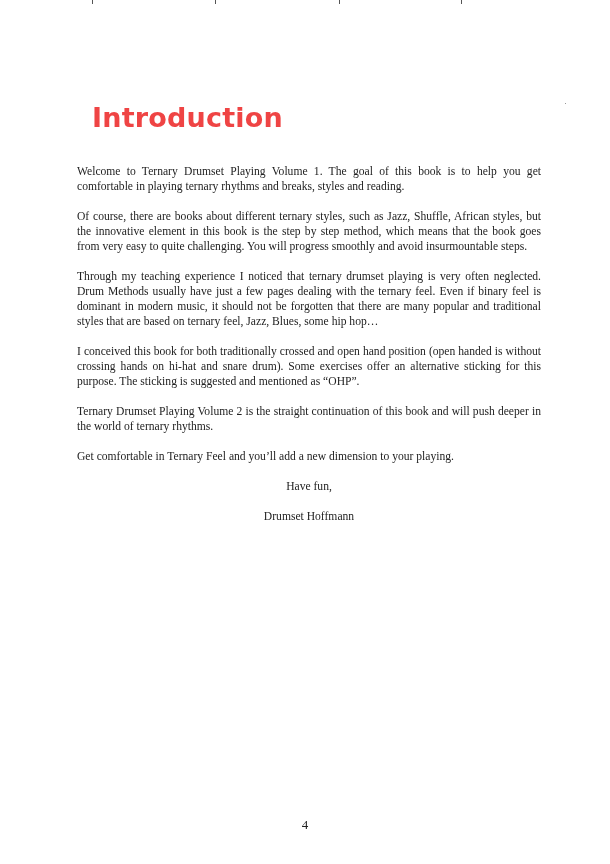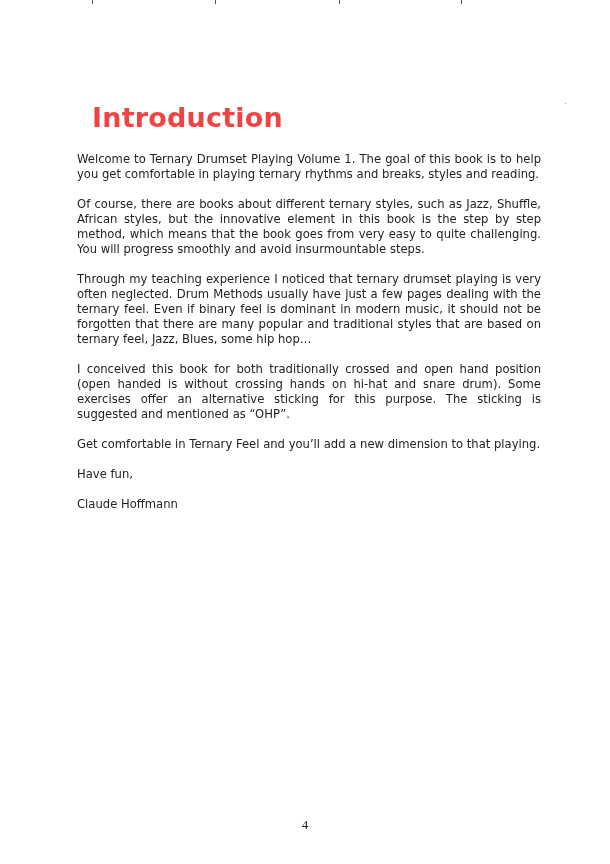--- a/index.html
+++ b/index.html
@@ -44,25 +44,26 @@
       position: absolute;
       left: 77px;
       top: 152px;
       width: 464px;
       font-family: "DejaVu Sans", sans-serif;
       font-size: 11.6px;
       line-height: 15px;
       color: #222;
     }
     .content p {
-      margin: 0 0 15px 0;
+      margin: 12px 0 15px 0;
       text-align: justify;
+      font-family: Liberation Serif, serif;
     }
     .content p.left {
-      text-align: left;
+      text-align: center;
     }
     .page-number {
       position: absolute;
       left: 0;
       width: 610px;
       top: 817px;
       text-align: center;
       font-family: "Liberation Serif", serif;
       font-size: 13px;
       color: #222;
@@ -77,18 +78,19 @@
 <div class="tick" style="left:461px;"></div>
 
 <h1 class="title">Introduction</h1>
 <div class="speck"></div>
 
 <div class="content">
   <p>Welcome to Ternary Drumset Playing Volume 1. The goal of this book is to help you get comfortable in playing ternary rhythms and breaks, styles and reading.</p>
   <p>Of course, there are books about different ternary styles, such as Jazz, Shuffle, African styles, but the innovative element in this book is the step by step method, which means that the book goes from very easy to quite challenging. You will progress smoothly and avoid insurmountable steps.</p>
   <p>Through my teaching experience I noticed that ternary drumset playing is very often neglected. Drum Methods usually have just a few pages dealing with the ternary feel. Even if binary feel is dominant in modern music, it should not be forgotten that there are many popular and traditional styles that are based on ternary feel, Jazz, Blues, some hip hop…</p>
   <p>I conceived this book for both traditionally crossed and open hand position (open handed is without crossing hands on hi-hat and snare drum). Some exercises offer an alternative sticking for this purpose.  The sticking is suggested and mentioned as “OHP”.</p>
-  <p>Get comfortable in Ternary Feel and you’ll add a new dimension to that playing.</p>
+  <p>Ternary Drumset Playing Volume 2 is the straight continuation of this book and will push deeper in the world of ternary rhythms.</p>
+  <p>Get comfortable in Ternary Feel and you’ll add a new dimension to your playing.</p>
   <p class="left">Have fun,</p>
-  <p class="left">Claude Hoffmann</p>
+  <p class="left">Drumset Hoffmann</p>
 </div>
 
 <div class="page-number">4</div>
 
 </body></html>

